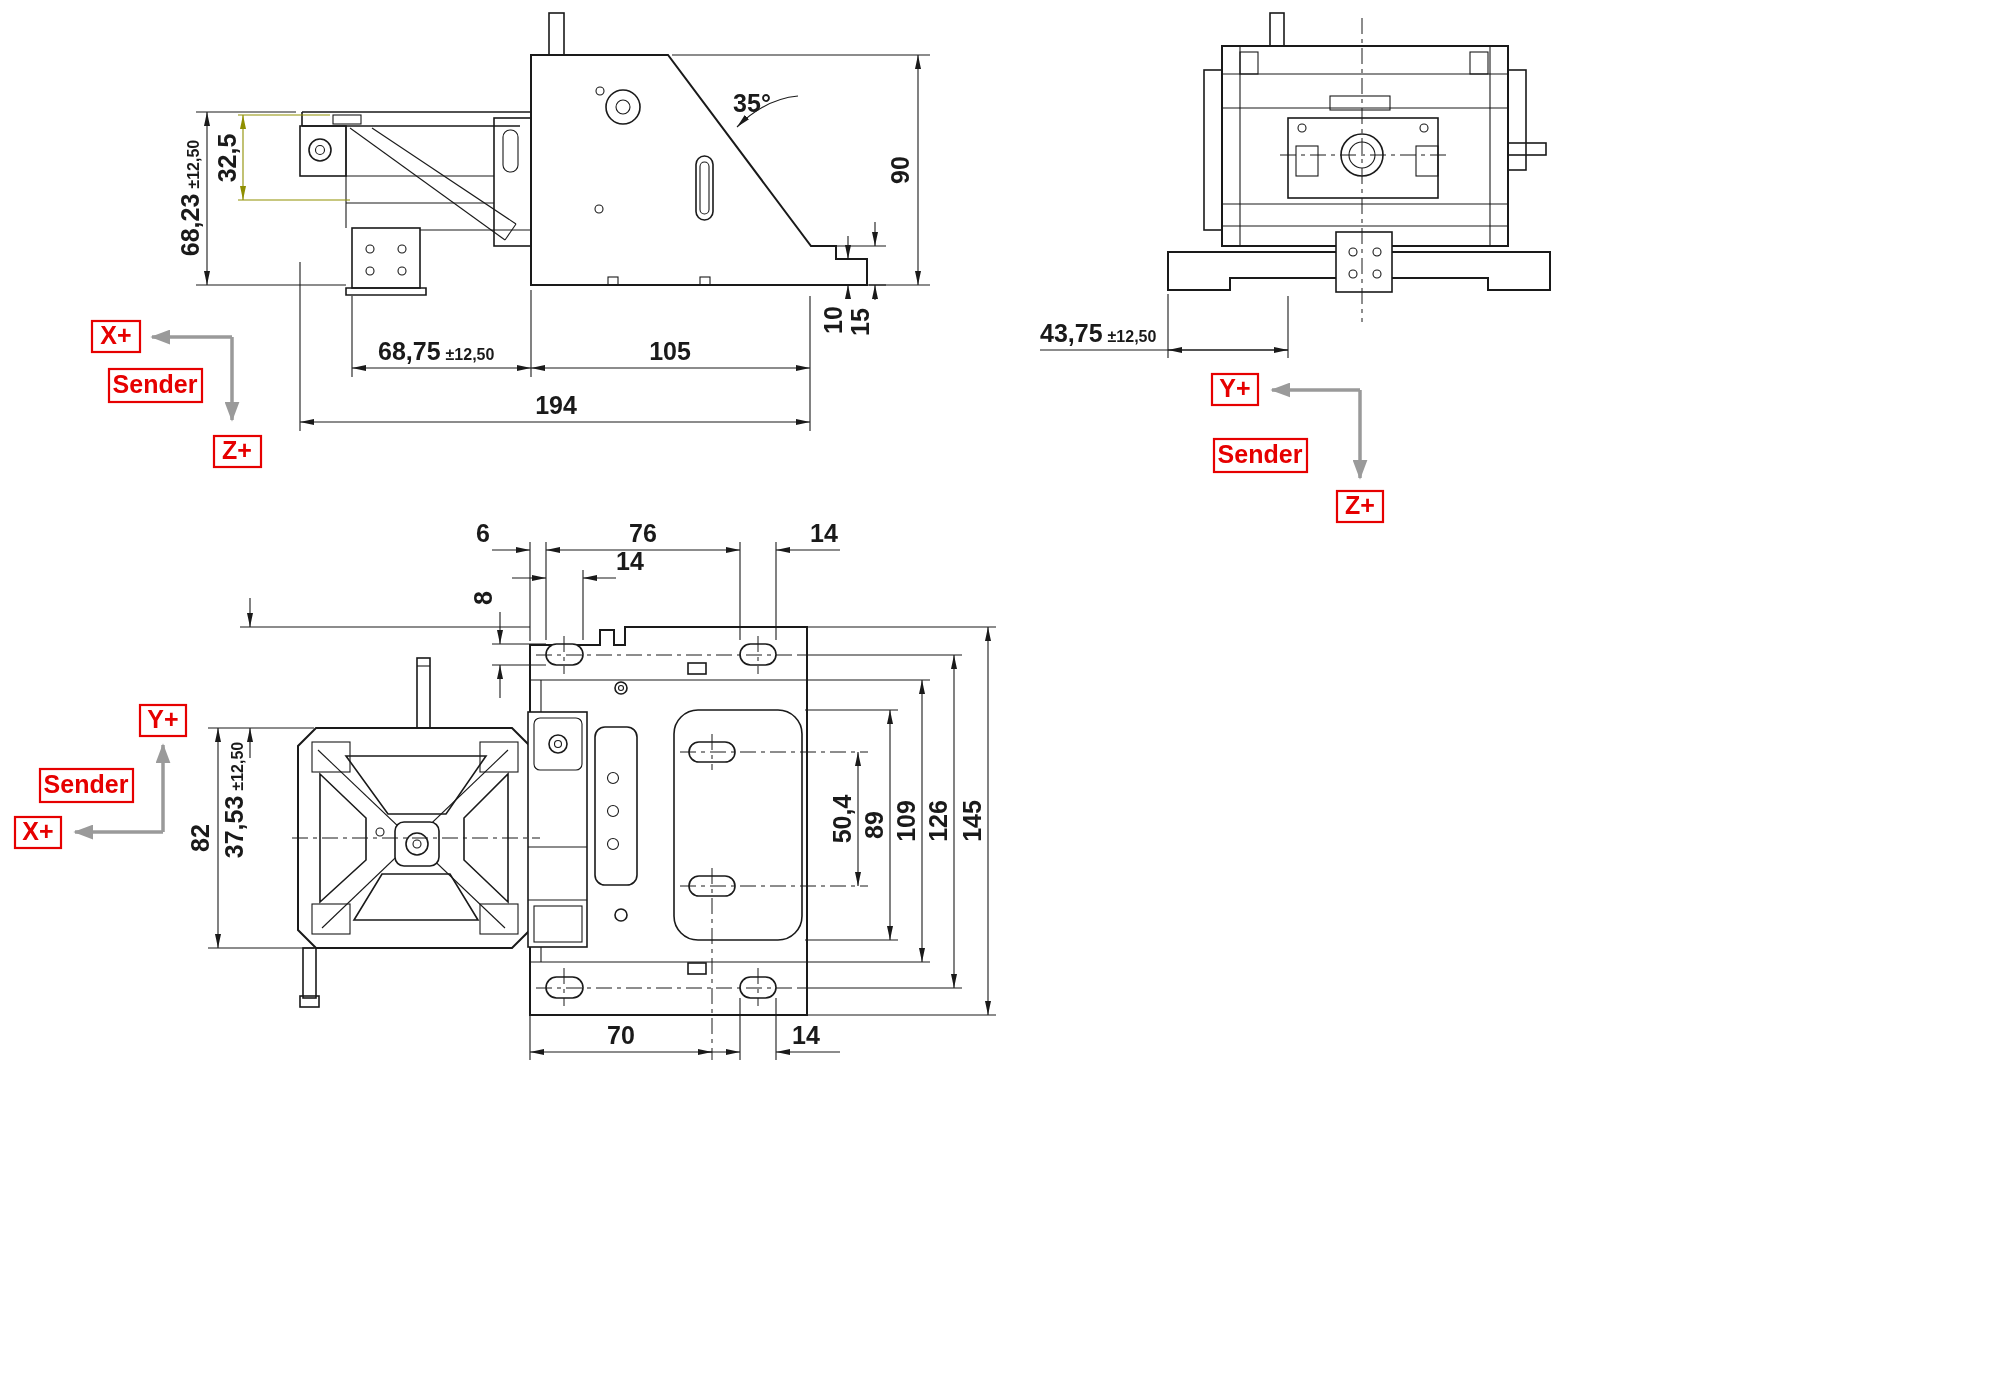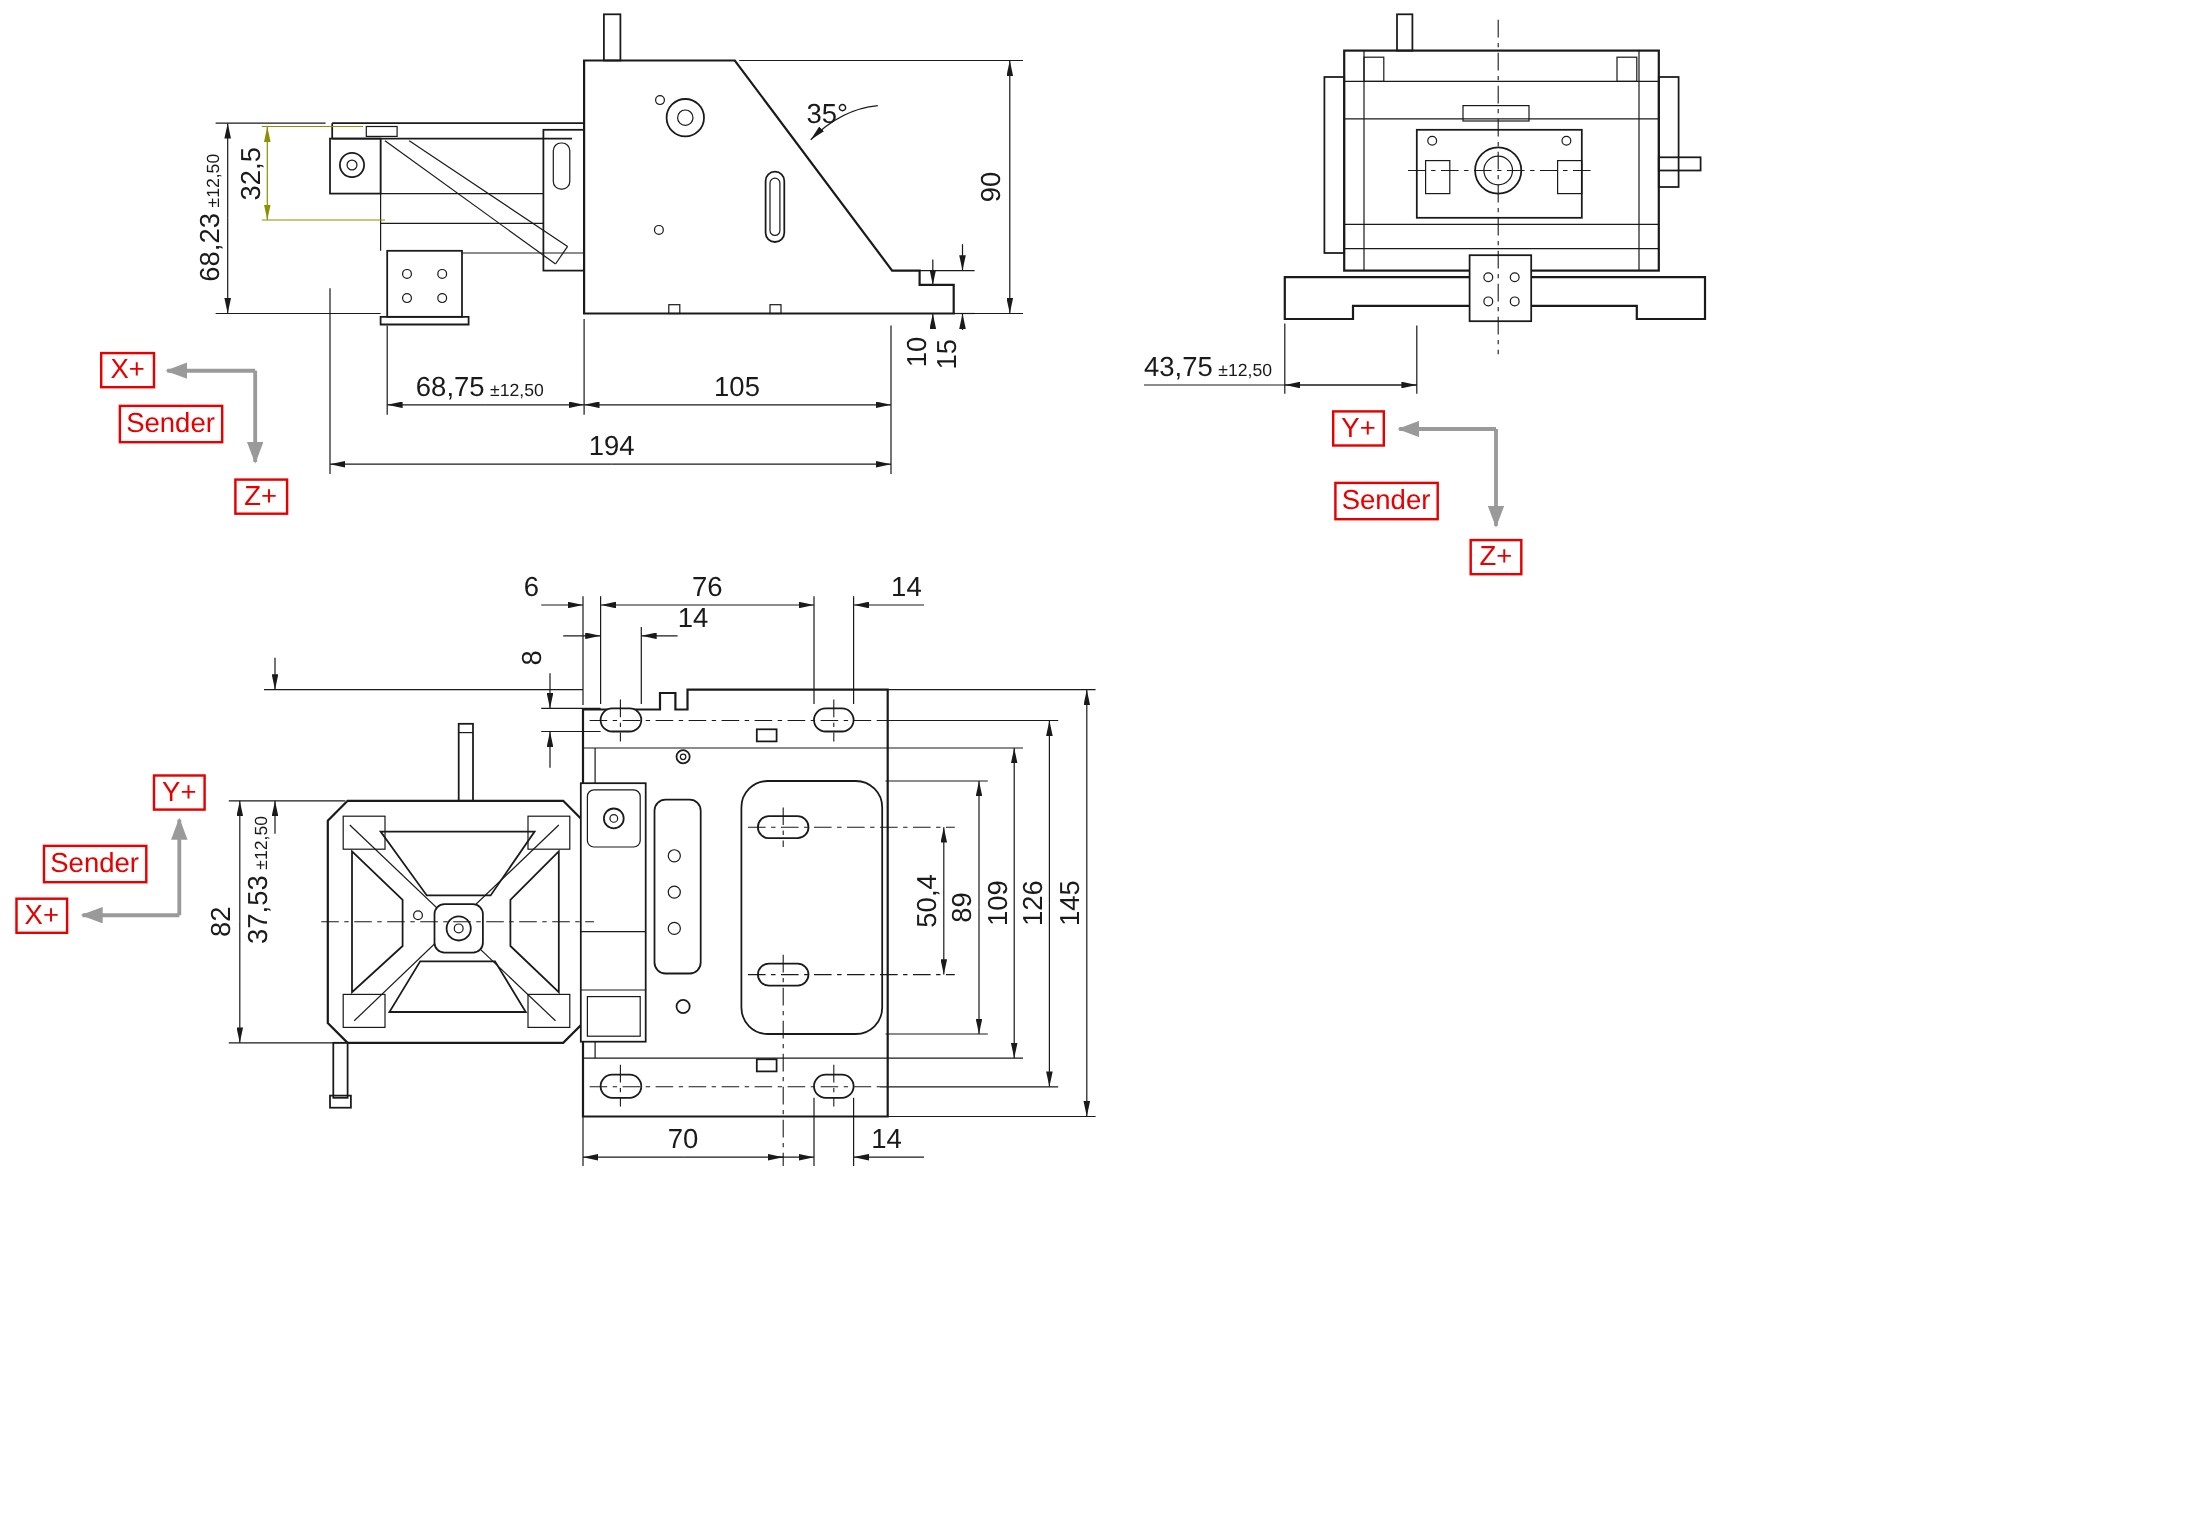--- a/index.html
+++ b/index.html
@@ -2,21 +2,21 @@
 <html style="--ink: #1a1a1a; --olive: #8f8f00; --axred: #e60000; --gray: #9a9a9a;"><head>
 <meta charset="utf-8">
 <style>
   :root{
     --ink:#1a1a1a;
     --olive:#8f8f00;
     --axred:#e60000;
     --gray:#9a9a9a;
   }
   html,body{margin:0;padding:0;background:#fff;}
-  .canvas{position:relative;width:2000px;height:1390px;background:#fff;overflow:hidden;}
+  .canvas{position:relative;width:2000px;height:1390px;background:#fff;overflow:hidden;font-weight:bold;}
   svg{position:absolute;left:0;top:0;}
   .o2{fill:none;stroke:var(--ink);stroke-width:2;}
   .o15{fill:none;stroke:var(--ink);stroke-width:1.6;}
   .o1{fill:none;stroke:var(--ink);stroke-width:1.1;}
   .fw{fill:#fff;}
   .dim,.ext{fill:none;stroke:var(--ink);stroke-width:1.1;}
   .cl{fill:none;stroke:var(--ink);stroke-width:1;stroke-dasharray:16 5 4 5;}
   .hl{stroke:var(--olive) !important;}
   .gar{fill:none;stroke:var(--gray);stroke-width:3.5;}
   text{font-family:"Liberation Sans","DejaVu Sans",sans-serif;fill:var(--ink);}

